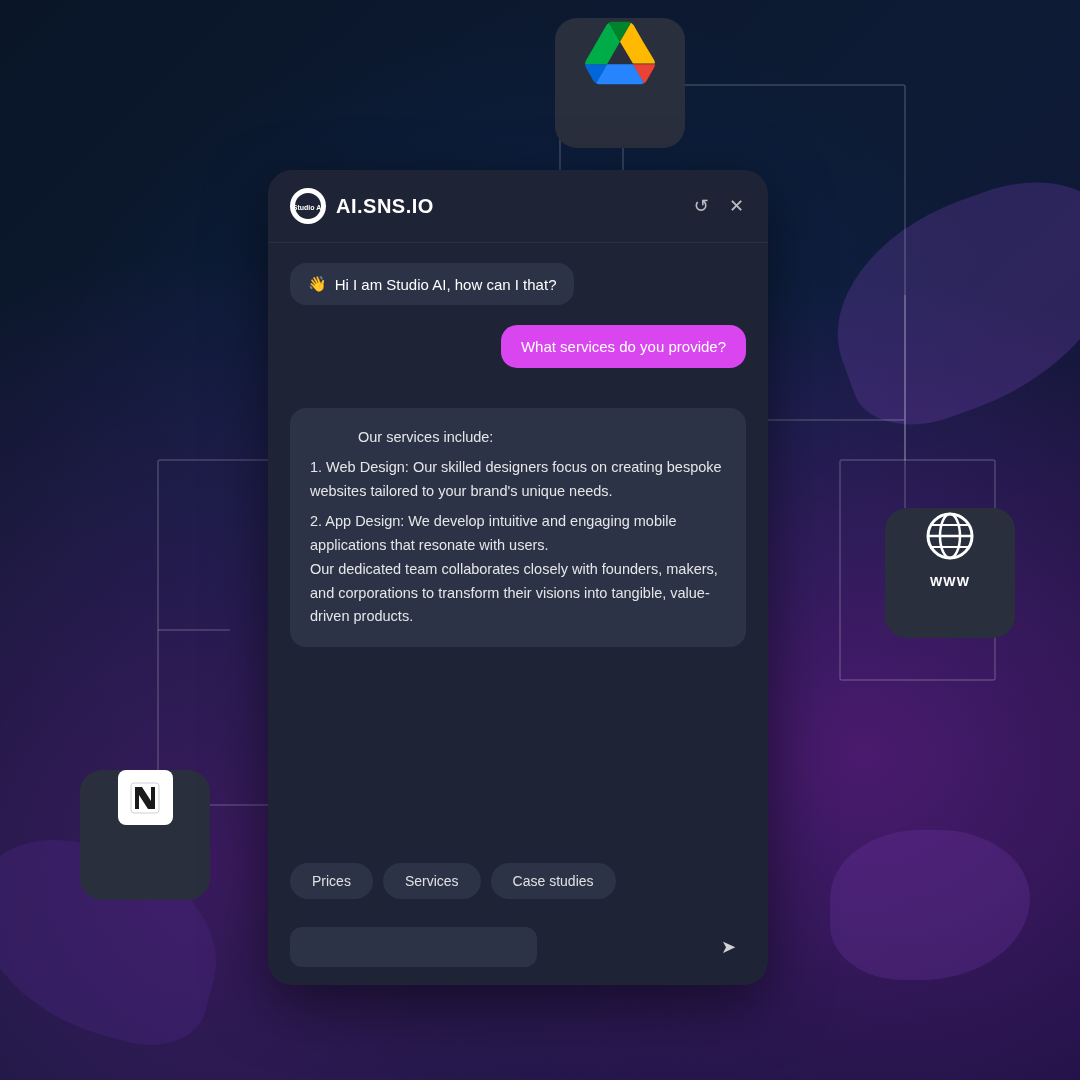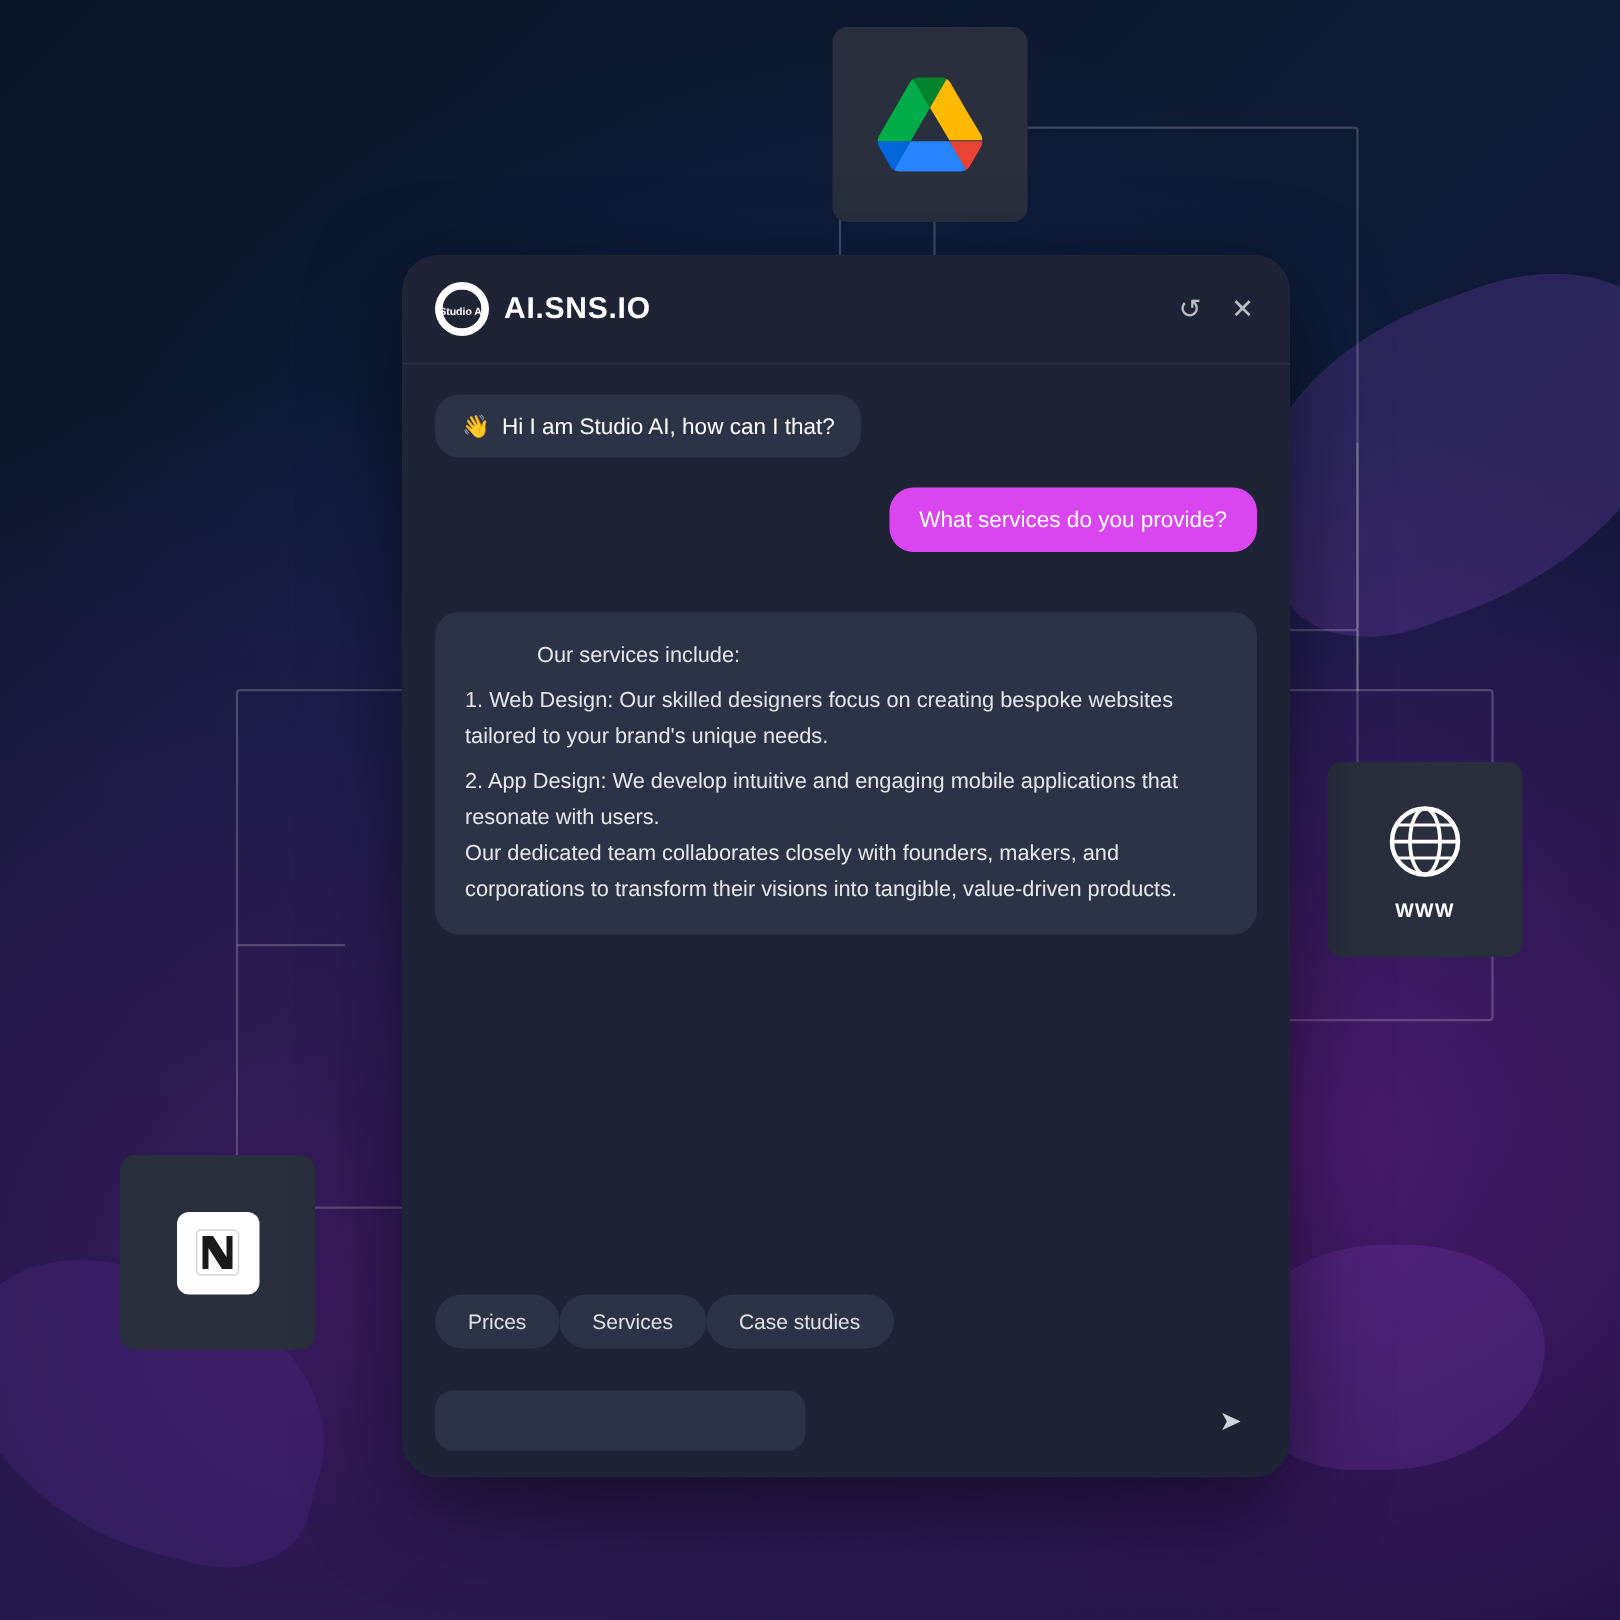--- a/index.html
+++ b/index.html
@@ -58,25 +58,25 @@
       z-index: 2;
     }
     .connector-lines svg {
       width: 100%; height: 100%;
     }
 
     
     .floating-icon {
       position: absolute;
       z-index: 3;
-      border-radius: 10px;
+      border-radius: 22px;
       display: flex;
       flex-direction: column;
       align-items: center;
-      justify-content: center;
+      justify-content: flex-start;
       gap: 6px;
     }
 
     .google-drive-icon {
       width: 130px; height: 130px;
       background: #2a2f3e;
       top: 18px; left: 555px;
     }
 
     .www-icon {
@@ -90,21 +90,21 @@
       background: #2a2f3e;
       bottom: 180px; left: 80px;
     }
 
     
     .chat-window {
       position: absolute;
       z-index: 10;
       top: 170px;
       left: 268px;
-      width: 592px;
+      width: 500px;
       background: #1e2435;
       border-radius: 24px;
       padding: 0;
       overflow: hidden;
       box-shadow: 0 20px 60px rgba(0,0,0,0.5);
     }
 
     
     .chat-header {
       display: flex;
@@ -190,20 +190,21 @@
       padding: 18px 20px;
       color: rgba(255,255,255,0.88);
       font-size: 14.5px;
       line-height: 1.65;
       margin-bottom: 20px;
     }
 
     
     .quick-replies {
       display: flex;
+      gap: 10px;
       padding: 0 22px 18px;
       flex-wrap: wrap;
     }
 
     .quick-reply-btn {
       background: #2d3347;
       border: none;
       border-radius: 20px;
       padding: 10px 22px;
       color: rgba(255,255,255,0.85);

